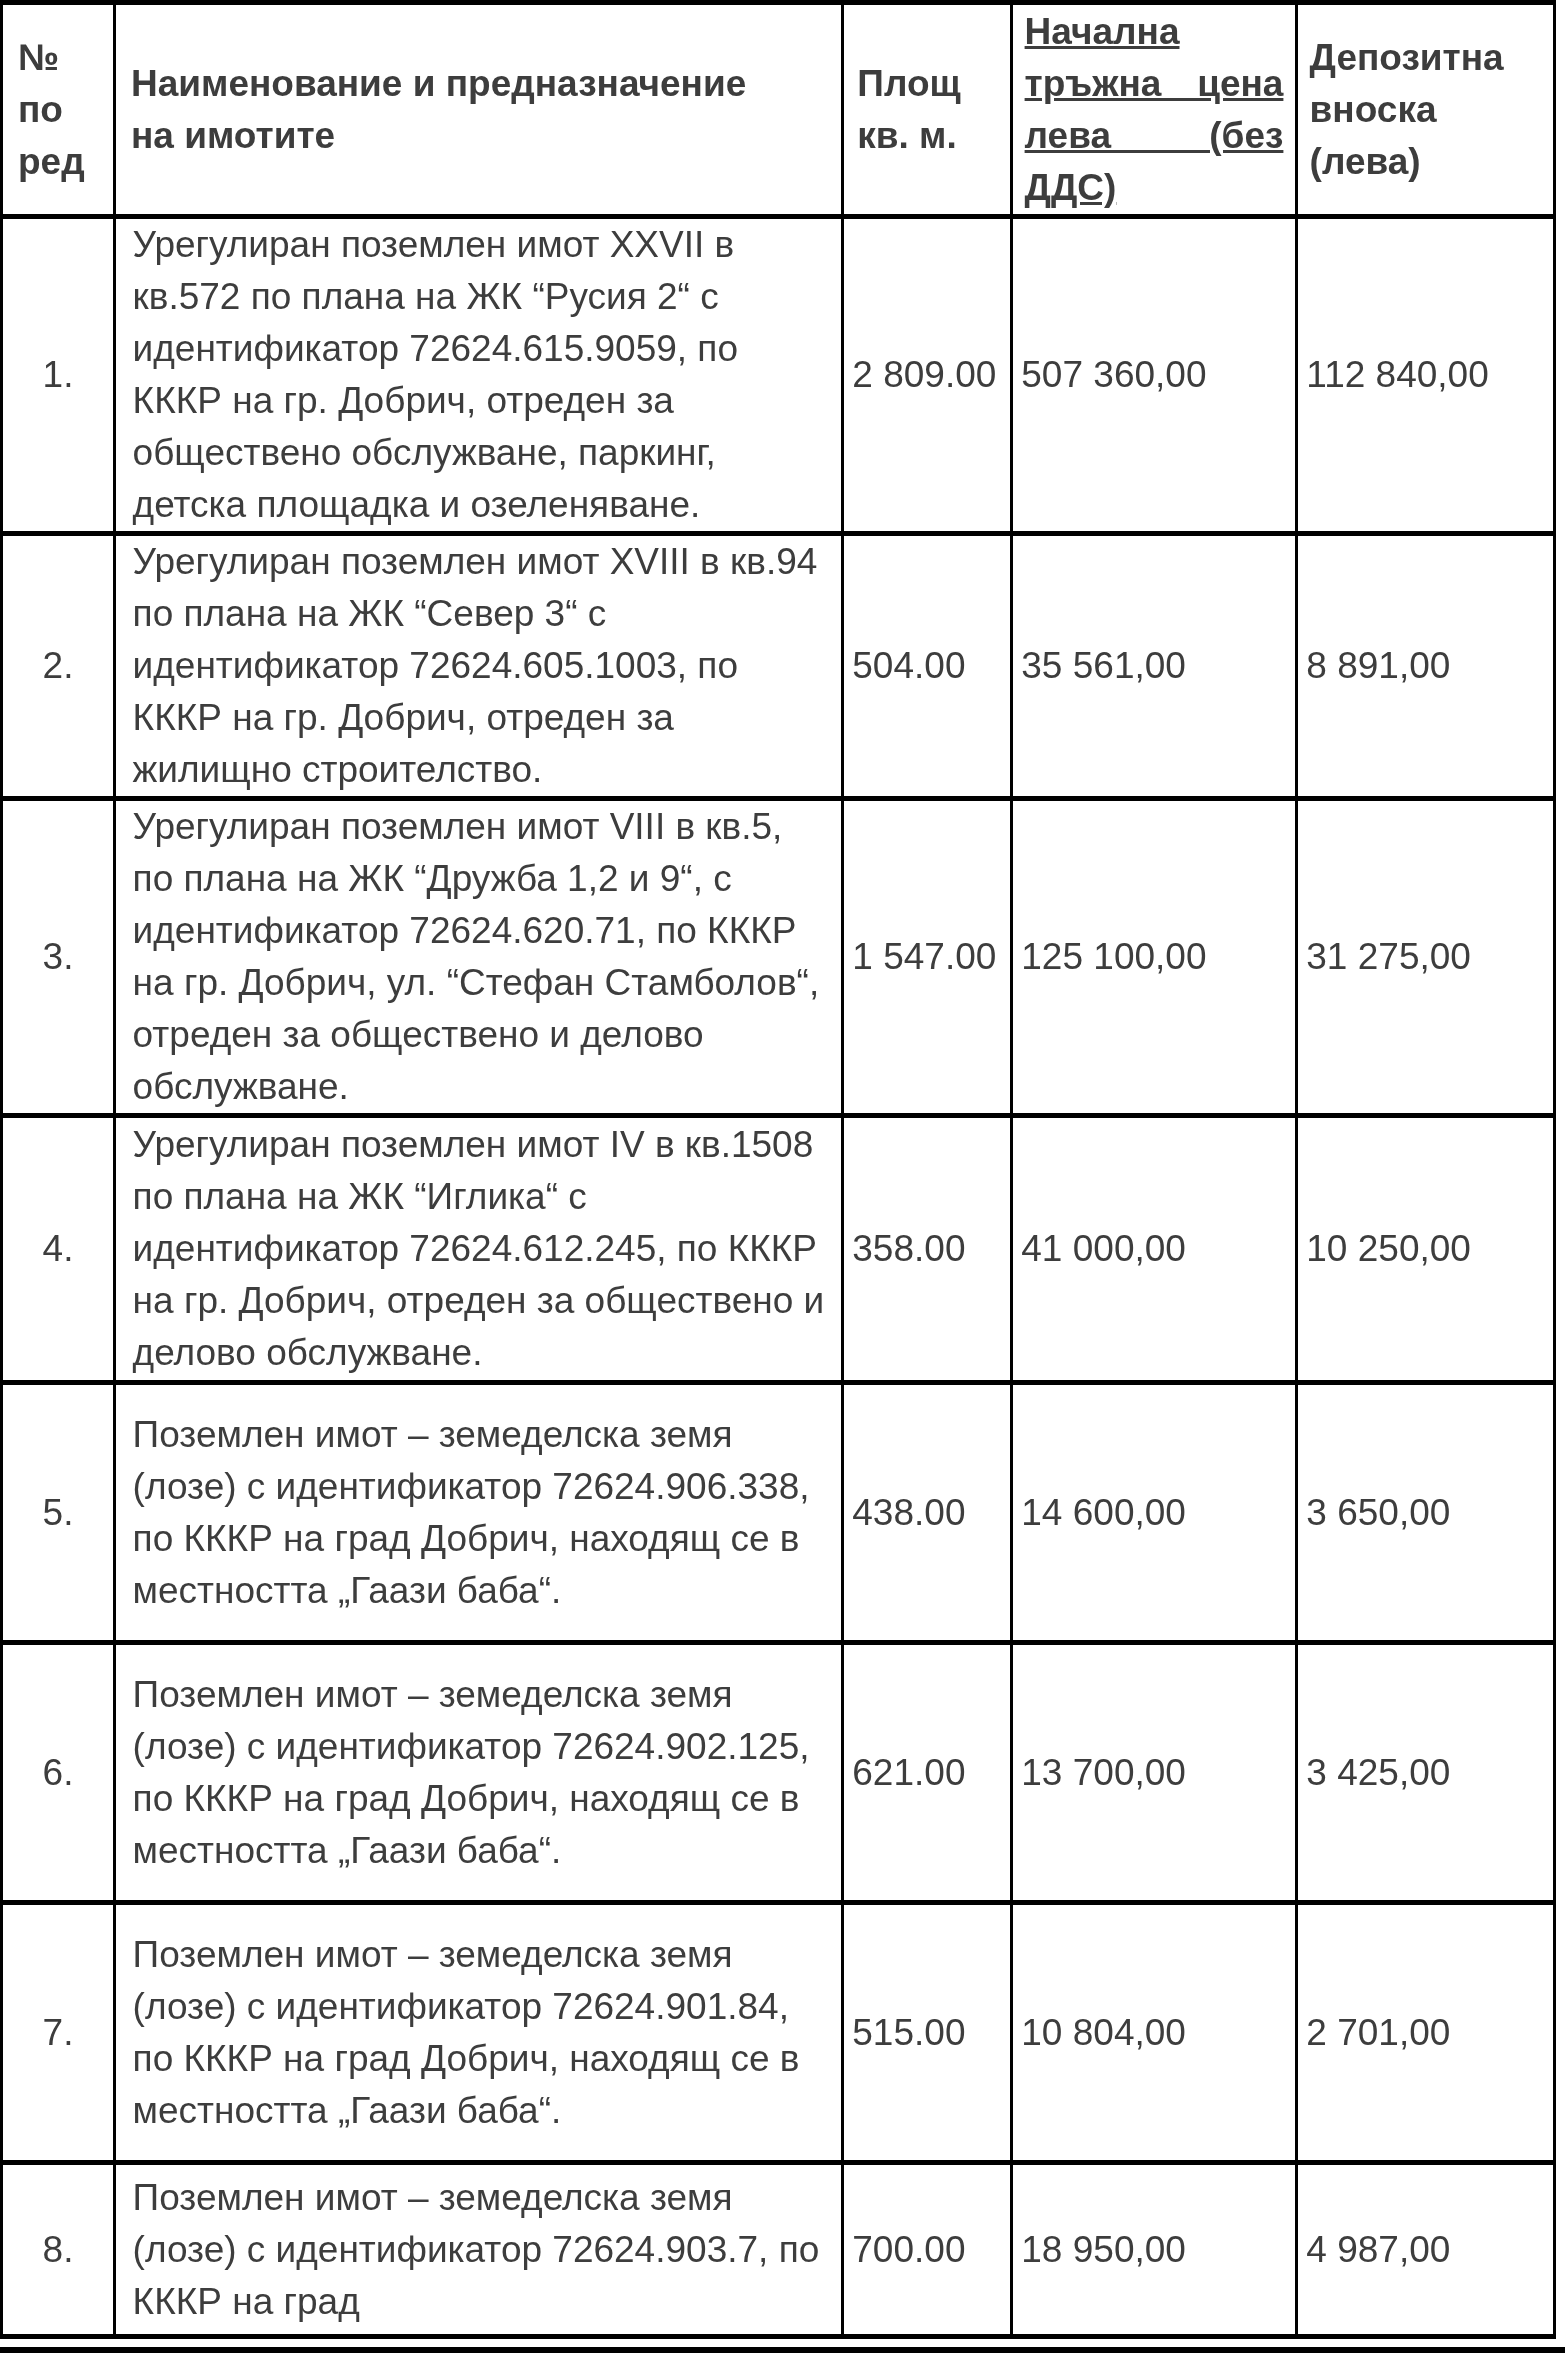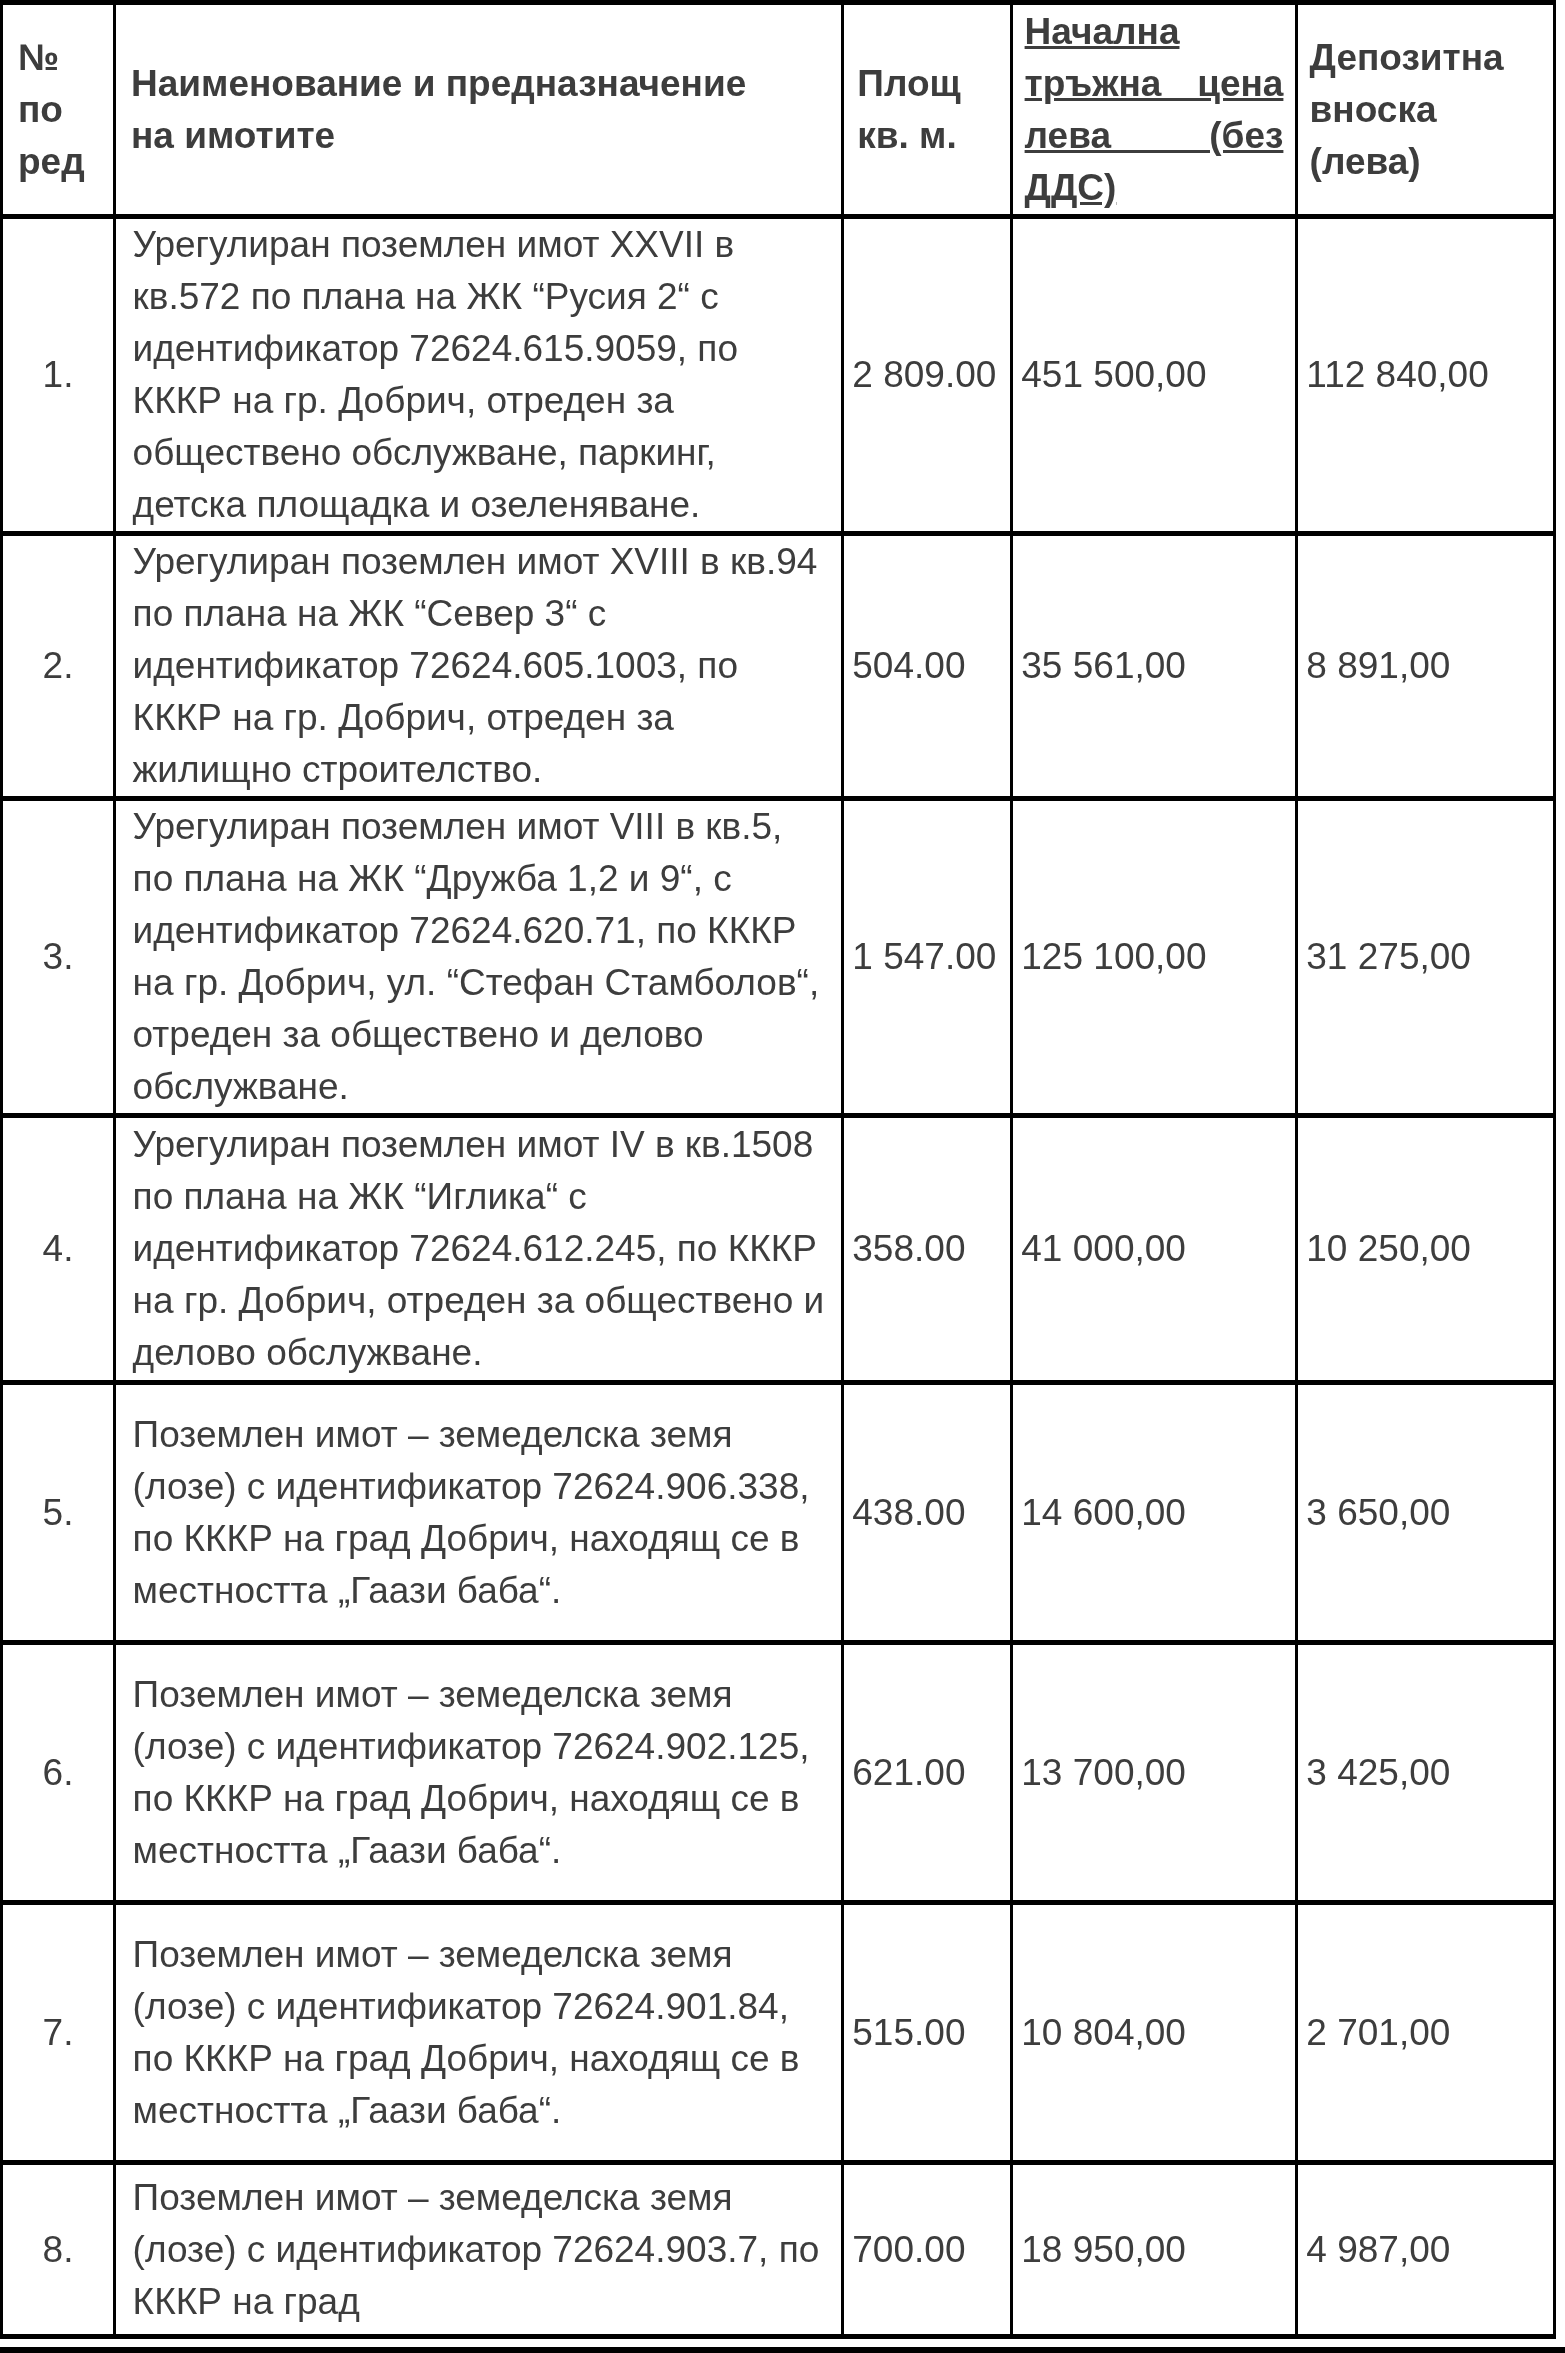--- a/index.html
+++ b/index.html
@@ -100,21 +100,21 @@
       <th class="h-area">Площ кв. м.</th>
       <th class="h-price">Начална тръжна цена лева (без ДДС)</th>
       <th class="h-deposit">Депозитна вноска (лева)</th>
     </tr>
   </thead>
   <tbody id="rows-body">
   <tr>
     <td class="num">1.</td>
     <td class="desc">Урегулиран поземлен имот XXVII в кв.572 по плана на ЖК “Русия 2“ с идентификатор 72624.615.9059, по КККР на гр. Добрич, отреден за обществено обслужване, паркинг, детска площадка и озеленяване.</td>
     <td class="area">2 809.00</td>
-    <td class="price">451 500,00</td>
+    <td class="price">507 360,00</td>
     <td class="deposit">112 840,00</td>
   </tr>
 
   <tr>
     <td class="num">2.</td>
     <td class="desc">Урегулиран поземлен имот XVIII в кв.94 по плана на ЖК “Север 3“ с идентификатор 72624.605.1003, по КККР на гр. Добрич, отреден за жилищно строителство.</td>
     <td class="area">504.00</td>
     <td class="price">35 561,00</td>
     <td class="deposit">8 891,00</td>
   </tr>

